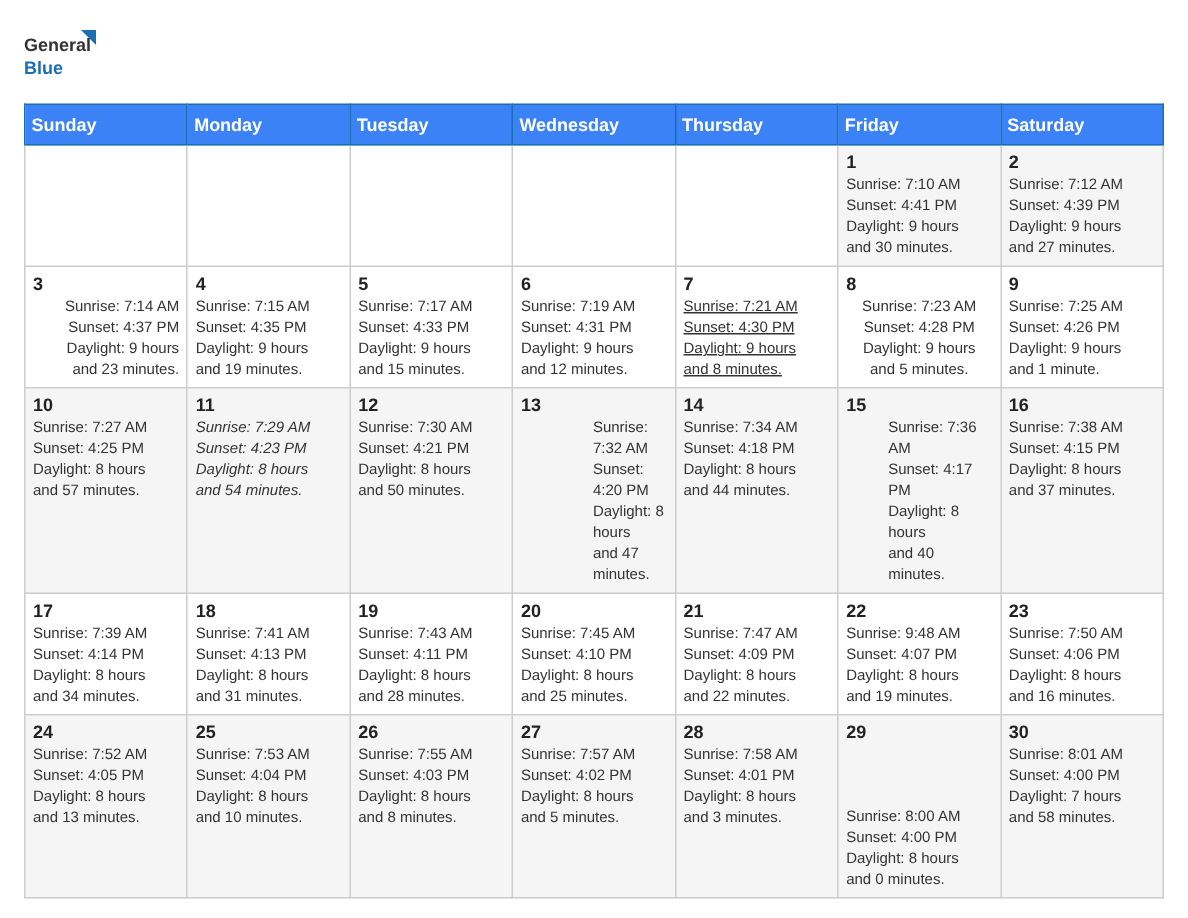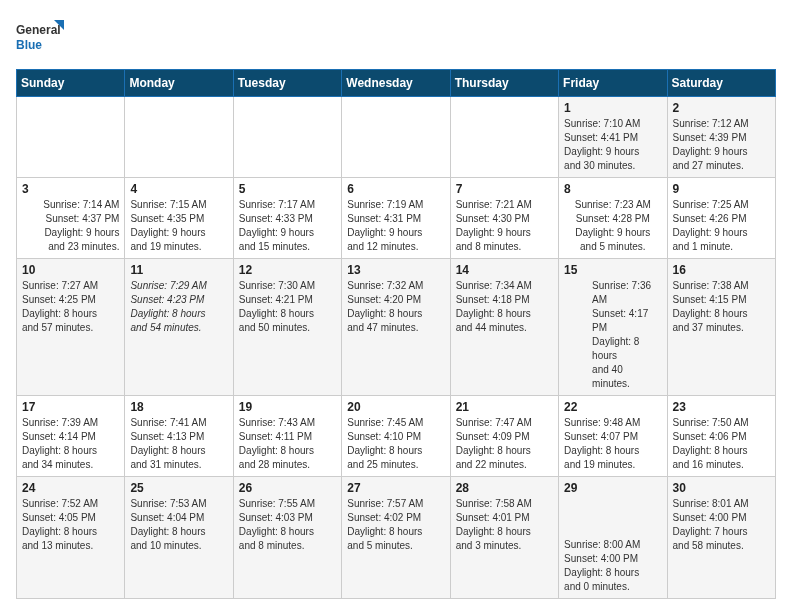--- a/index.html
+++ b/index.html
@@ -30,21 +30,21 @@
     .location {
       font-size: 14px;
       color: #444;
     }
     table {
       width: 100%;
       border-collapse: collapse;
       table-layout: fixed;
     }
     thead tr th {
-      background: #0c4a6e;
+      background: #3b82f6;
       color: #fff;
       font-size: 12px;
       font-weight: bold;
       padding: 6px 4px;
       text-align: left;
       border: 1px solid #1a6fb3;
     }
     tbody tr td {
       vertical-align: top;
       border: 1px solid #ccc;
@@ -146,21 +146,21 @@
         </td>
         <td>
           <span class="day-num">6</span>
           <div class="day-info" style="white-space: pre-line;">Sunrise: 7:19 AM
 Sunset: 4:31 PM
 Daylight: 9 hours
 and 12 minutes.</div>
         </td>
         <td>
           <span class="day-num">7</span>
-          <div class="day-info" style="white-space: pre-line;">Sunrise: 7:21 AM
+          <div class="day-info" style="white-space: pre-line; text-decoration: underline;">Sunrise: 7:21 AM
 Sunset: 4:30 PM
 Daylight: 9 hours
 and 8 minutes.</div>
         </td>
         <td>
           <span class="day-num">8</span>
           <div class="day-info" style="white-space: pre-line; text-align: center;">Sunrise: 7:23 AM
 Sunset: 4:28 PM
 Daylight: 9 hours
 and 5 minutes.</div>
@@ -190,21 +190,21 @@
         </td>
         <td>
           <span class="day-num">12</span>
           <div class="day-info" style="white-space: pre-line;">Sunrise: 7:30 AM
 Sunset: 4:21 PM
 Daylight: 8 hours
 and 50 minutes.</div>
         </td>
         <td>
           <span class="day-num">13</span>
-          <div class="day-info" style="white-space: pre-line;">Sunrise: 7:32 AM
+          <div class="day-info" style="white-space: pre-line; margin-left: 48px;">Sunrise: 7:32 AM
 Sunset: 4:20 PM
 Daylight: 8 hours
 and 47 minutes.</div>
         </td>
         <td>
           <span class="day-num">14</span>
           <div class="day-info" style="white-space: pre-line;">Sunrise: 7:34 AM
 Sunset: 4:18 PM
 Daylight: 8 hours
 and 44 minutes.</div>

